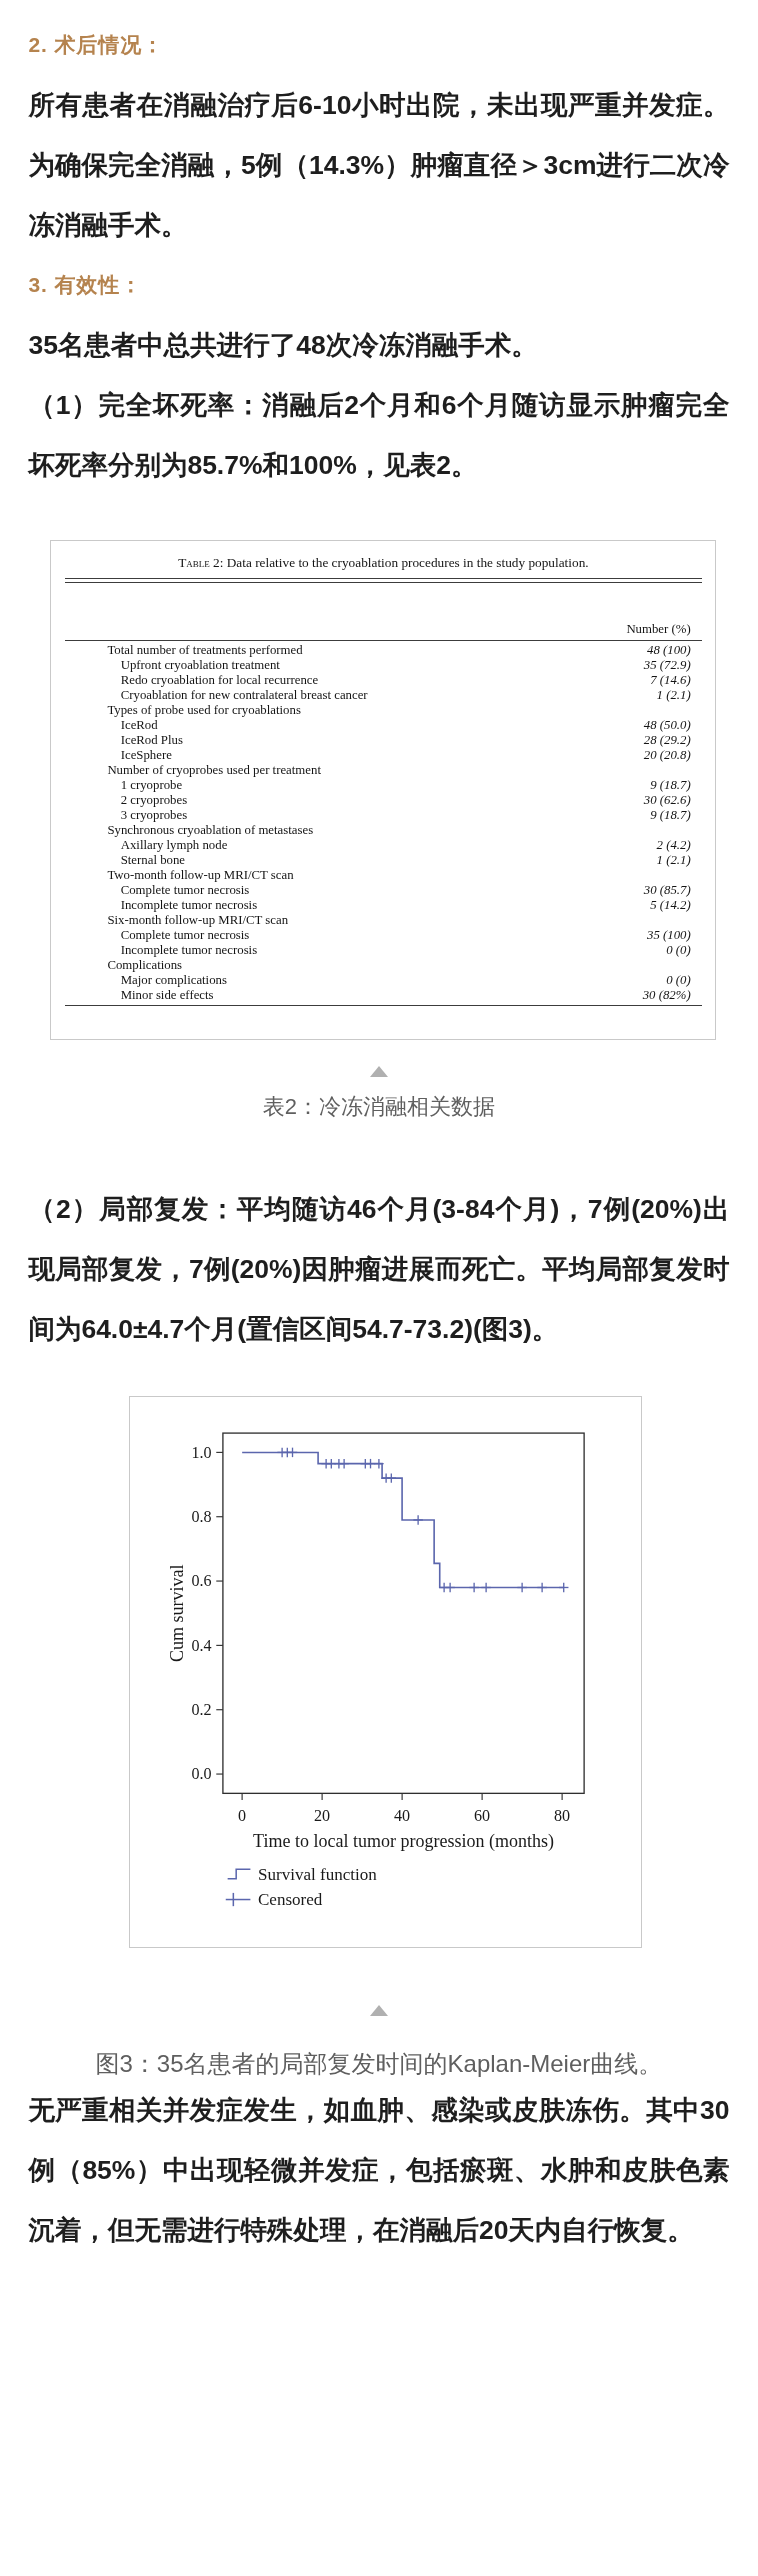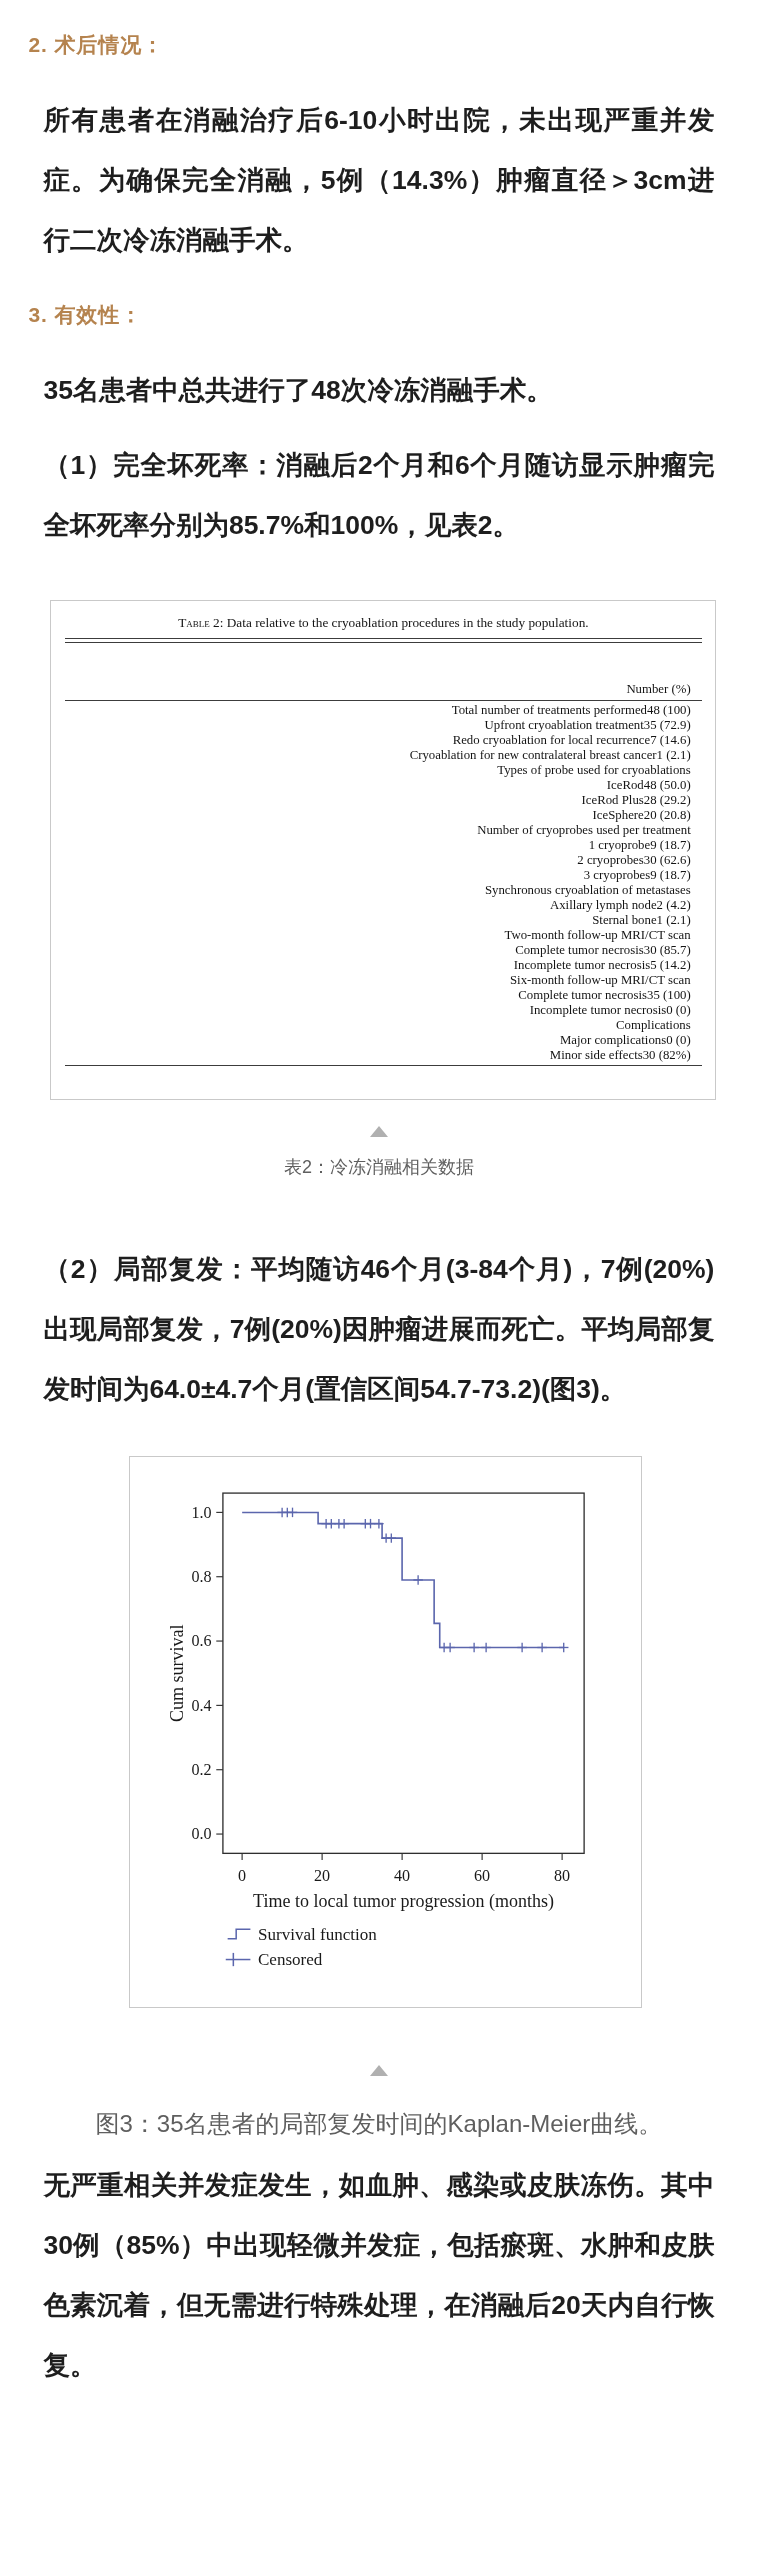--- a/index.html
+++ b/index.html
@@ -7,21 +7,21 @@
     width:758px;height:2576px;background:#ffffff;
     font-family:"Liberation Sans", sans-serif;color:#1e1e1e;
     overflow:hidden;
   }
   .content{width:701px;padding:15px 28.4px 0 28.4px;}
   h2.sect{
     font-size:21px;line-height:60px;margin:0;font-weight:700;
     color:#b5834e;letter-spacing:0.9px;
   }
   p.body{
-    font-size:26.5px;line-height:60px;margin:15px;font-weight:600;
+    font-size:26.5px;line-height:60px;margin:0;font-weight:600;
     text-align:justify;color:#1e1e1e;
   }
   p.body b{font-weight:800;}
 
   
   .table-fig{
     box-sizing:border-box;width:666px;margin:45px 0 0 22px;
     border:0.9px solid #c9c9c9;background:#fff;
     padding:11.4px 0 33px 0;
     font-family:"Liberation Serif", serif;color:#141414;
@@ -31,39 +31,39 @@
   .ttitle .sc{font-variant:small-caps;}
   .dblrule{height:2.8px;border-top:0.9px solid #3c3c3c;border-bottom:0.9px solid #3c3c3c;}
   .thead{
     display:flex;justify-content:flex-end;
     font-size:12.8px;line-height:21px;border-bottom:0.9px solid #3c3c3c;
     padding-right:11.4px;
     margin-top:36px;
   }
   .trows{border-bottom:1.9px solid #3c3c3c;padding:1.9px 0;}
   .trow{
-    display:flex;justify-content:flex-end;
+    display:flex;justify-content:space-between;
     font-size:12.8px;line-height:15px;margin-left:37px;
   }
   .trow .tlabel{padding-left:5.7px;white-space:nowrap;}
   .trow.ind .tlabel{padding-left:19px;}
-  .trow .tvalue{padding-right:11.4px;white-space:nowrap;}
+  .trow .tvalue{padding-right:11.4px;white-space:nowrap;font-style:italic;}
 
   
   .tri{
     width:0;height:0;margin:0 auto;
     border-left:9.5px solid transparent;border-right:9.5px solid transparent;
     border-bottom:11.4px solid #b0b0b0;
   }
   .tri1{margin-top:26.5px;}
   .tri2{margin-top:57px;}
   .figcap{
     text-align:center;color:#5f5f5f;font-weight:400;margin:0;
   }
-  .cap1{font-size:18px;line-height:30px;margin-top:15px;}
+  .cap1{font-size:22px;line-height:30px;margin-top:15px;}
   .cap2{font-size:24px;line-height:32px;margin-top:32px;}
 
   .p-recur{margin-top:57px !important;}
 
   
   .km-fig{
     box-sizing:border-box;width:513px;height:552px;margin:37px 0 0 101px;
     border:0.9px solid #c9c9c9;background:#fff;
   }
   .km-fig svg{display:block;}

